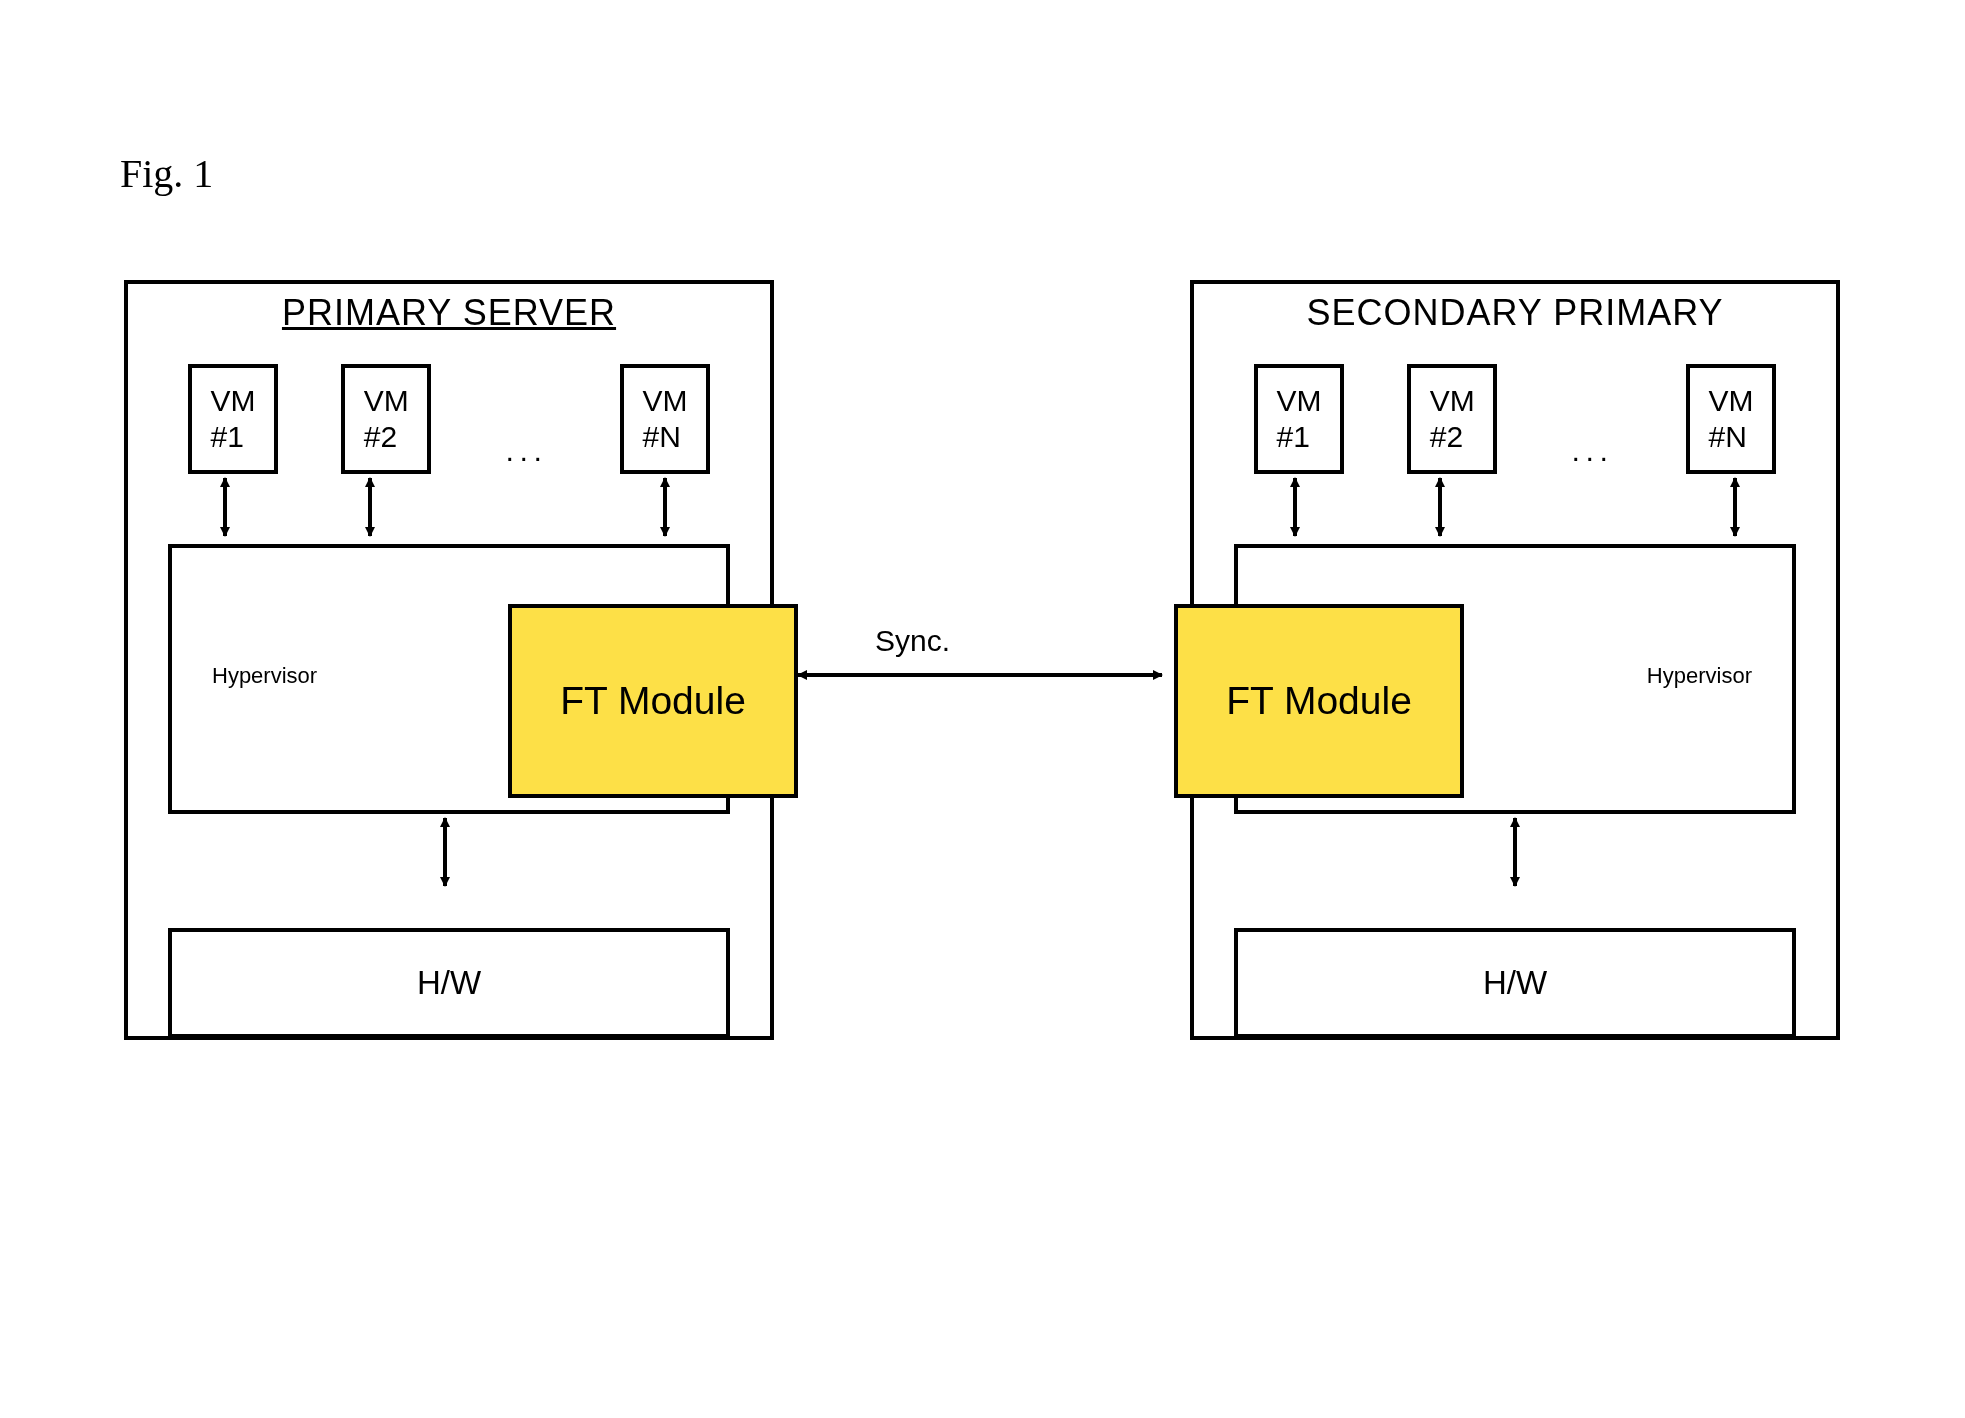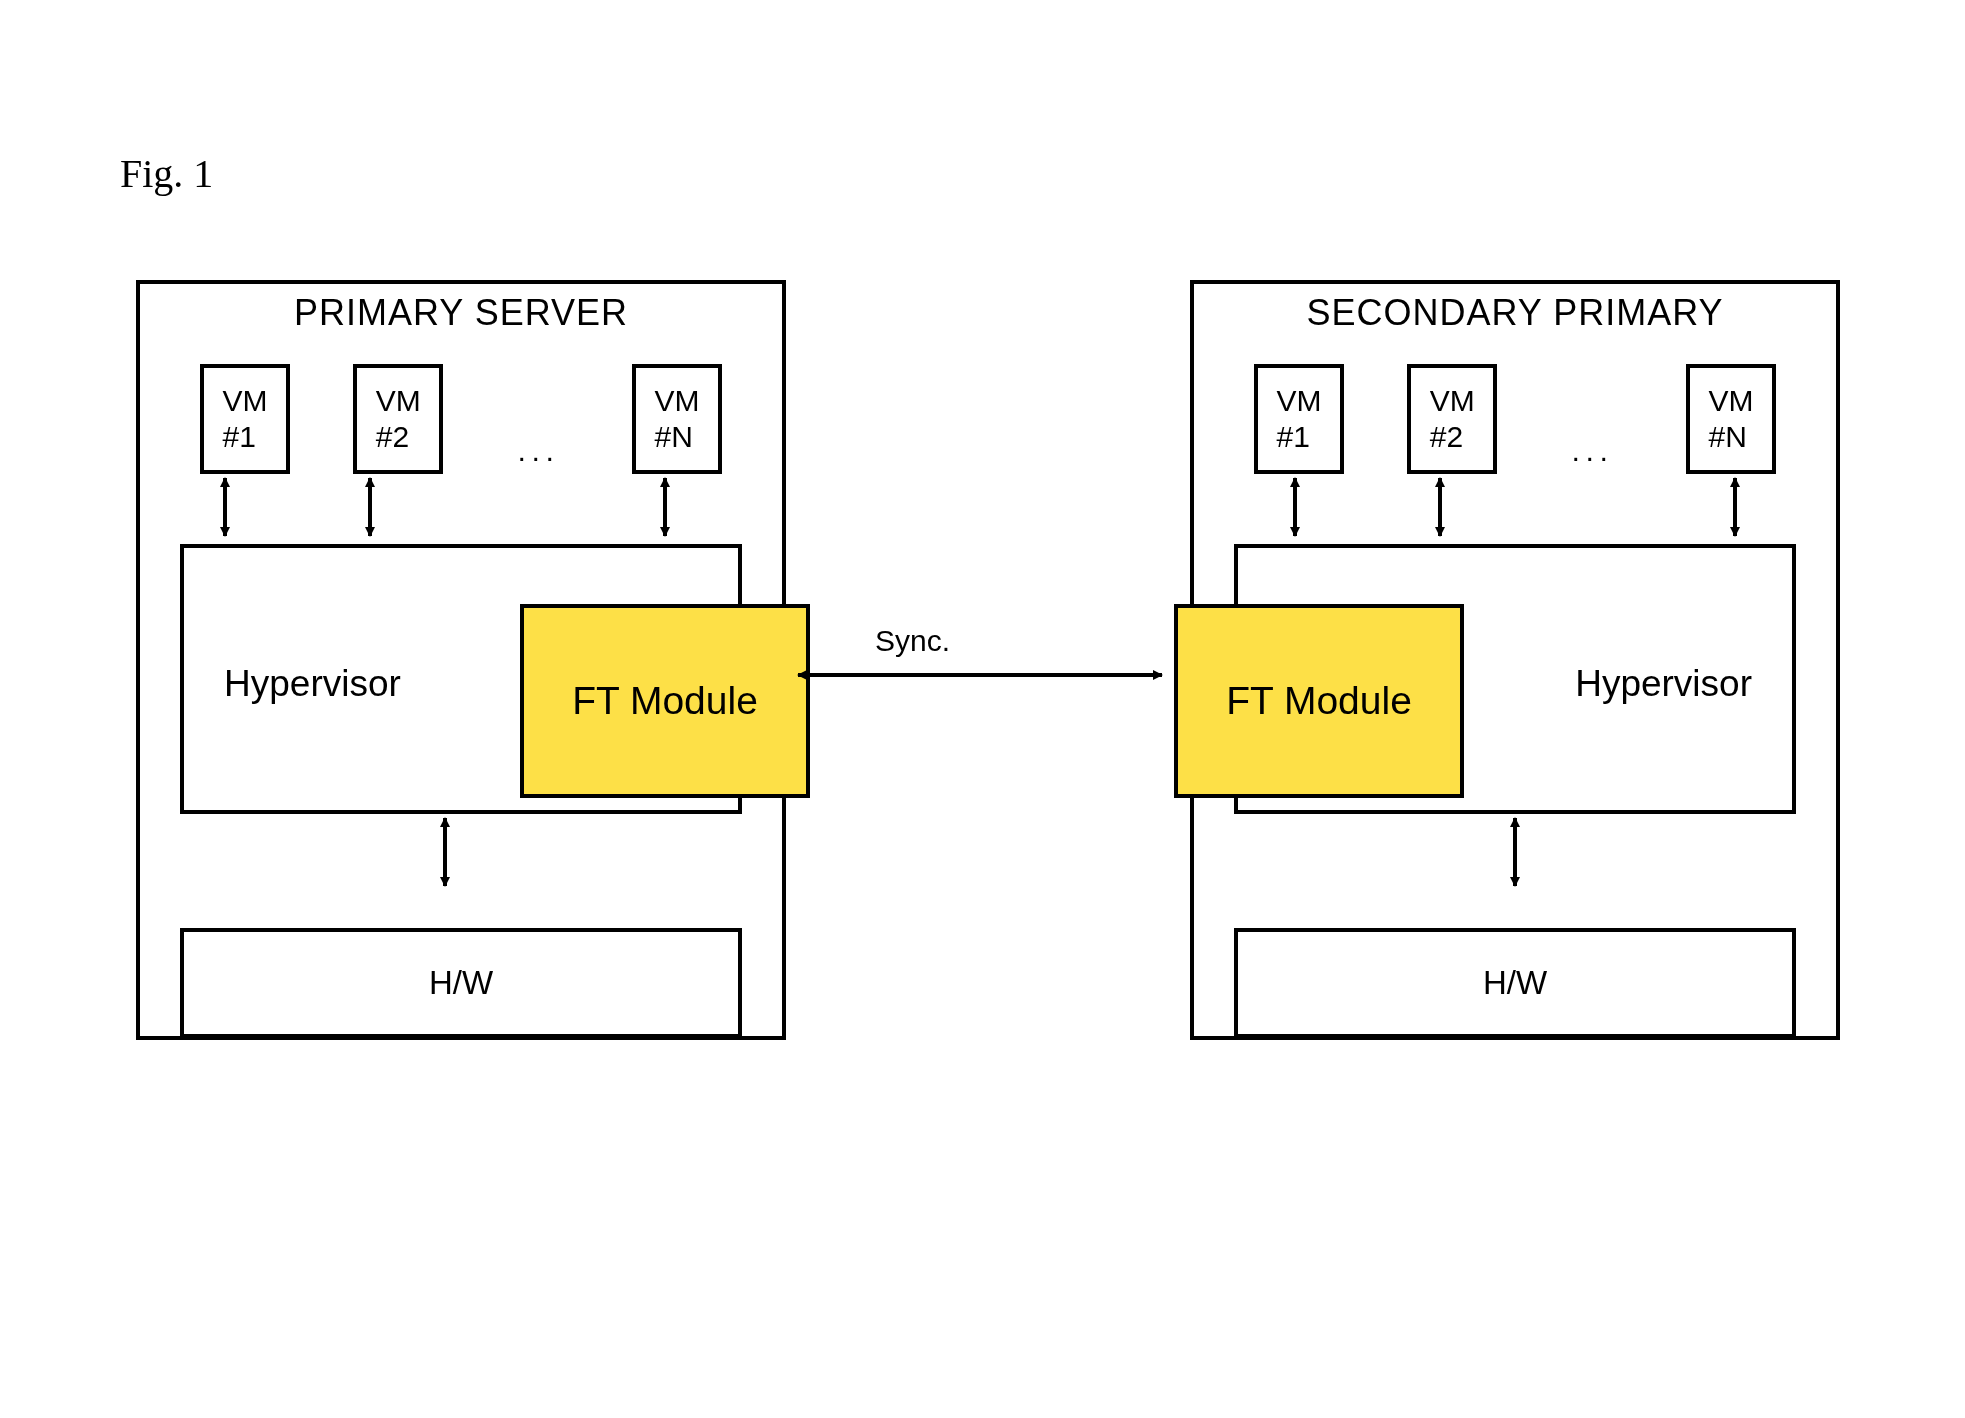--- a/index.html
+++ b/index.html
@@ -27,21 +27,21 @@
     height: 770px;
   }
   .server {
     position: absolute;
     border: 4px solid #000;
     width: 650px;
     height: 760px;
     top: 0;
     background: #fff;
   }
-  .primary { left: 16px; }
+  .primary { left: 4px; text-decoration: underline; }
   .secondary { left: 1070px; }
   .server-title {
     text-align: center;
     font-size: 36px;
     margin-top: 8px;
     letter-spacing: 1px;
   }
   .vms {
     position: absolute;
     top: 80px;
@@ -72,21 +72,21 @@
     position: absolute;
     border: 4px solid #000;
     left: 40px;
     right: 40px;
     top: 260px;
     height: 270px;
     background: #fff;
   }
   .hyp-label {
     position: absolute;
-    font-size: 37px;
+    font-size: 22px;
   }
   .primary .hyp-label { left: 40px; top: 115px; }
   .secondary .hyp-label { right: 40px; top: 115px; }
   .ftmod {
     position: absolute;
     border: 4px solid #000;
     width: 290px;
     height: 194px;
     top: 320px;
     display: flex;

